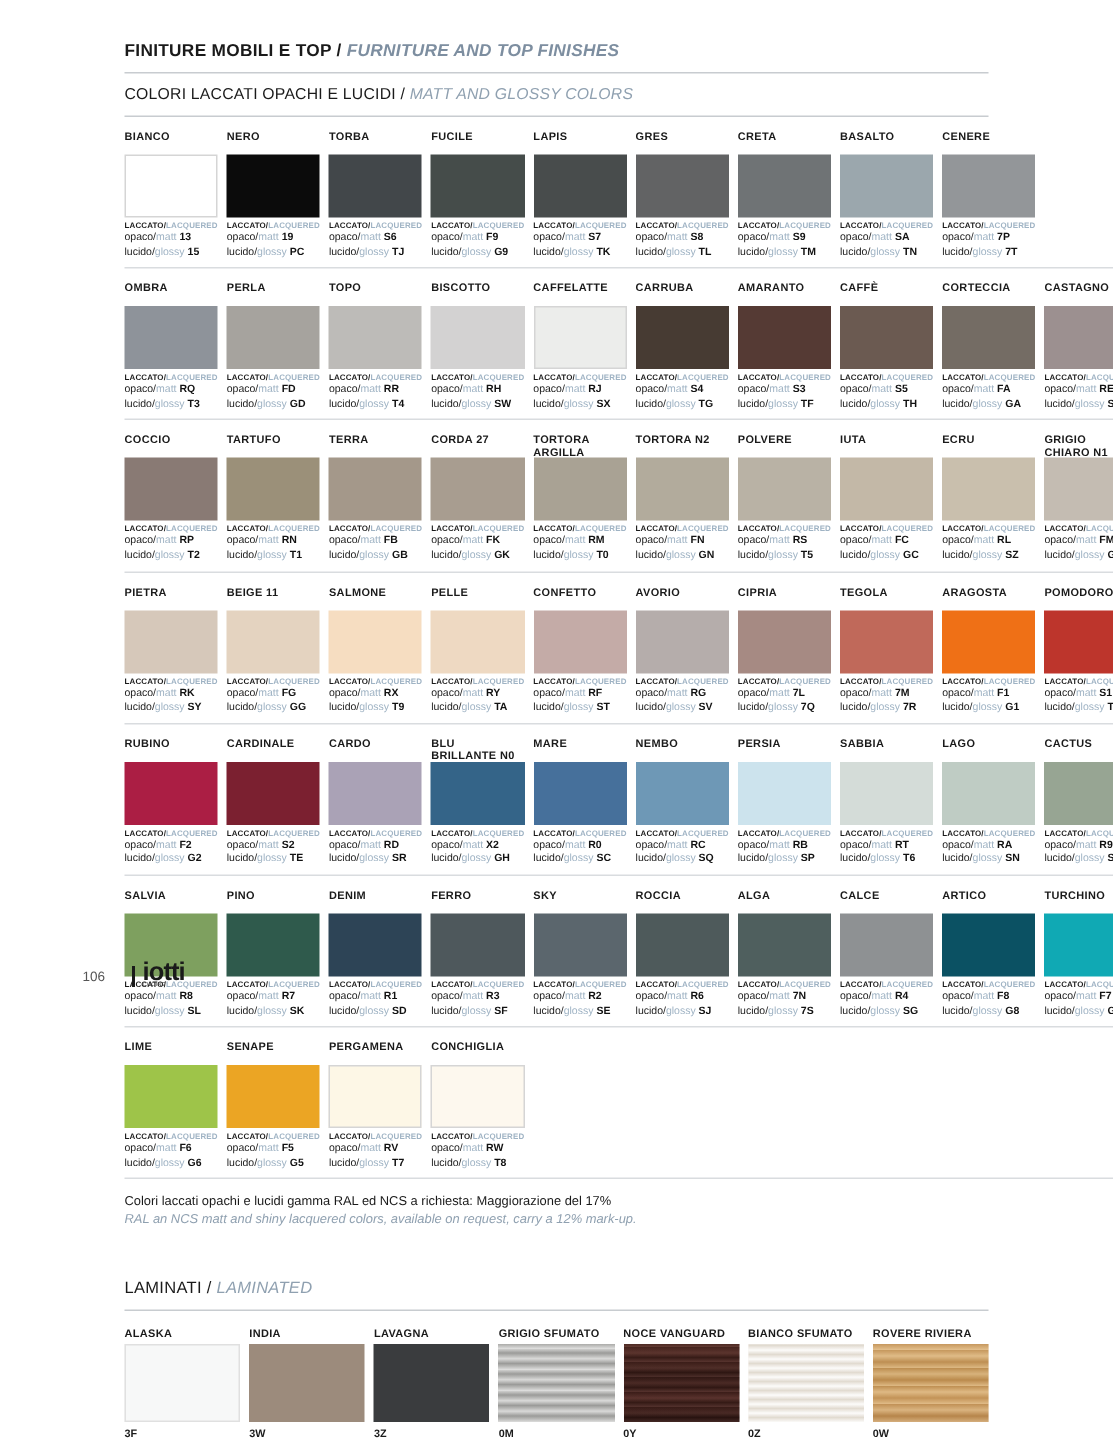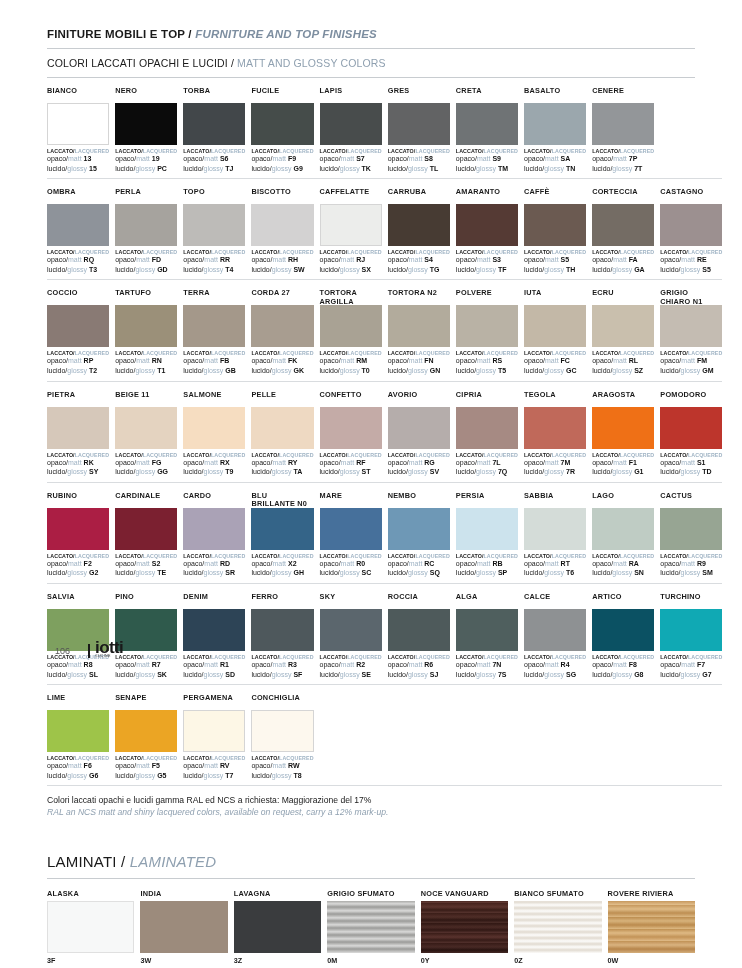--- a/index.html
+++ b/index.html
@@ -3,35 +3,35 @@
 <meta charset="utf-8">
 <style>
   * { box-sizing: border-box; margin: 0; padding: 0; }
   html, body {
     width: 742px; height: 968px;
     background: #ffffff;
     font-family: "Liberation Sans", sans-serif;
     color: #1a1a1a;
     overflow: hidden;
   }
-  .page { position: relative; width: 742px; height: 680px; padding: 0 47px; }
+  .page { position: relative; width: 742px; height: 680px; padding: 0 83px; }
 
   
   .h-main {
     padding-top: 28px; font-size: 11.5px; font-weight: bold;
     letter-spacing: .2px; white-space: nowrap;
   }
   .h-main .it { font-style: italic; color: #7d8ea0; font-weight: bold; }
   .rule { height: 1px; background: #c8ccd0; margin-top: 8px; }
   .h-sub {
     margin-top: 8px; font-size: 10.5px; letter-spacing: .15px;
     white-space: nowrap; font-weight: normal;
   }
-  .h-sub .it { color: #8fa0b0; }
-  .h-lam { font-size: 15px; letter-spacing: .2px; white-space: nowrap; }
+  .h-sub .it { font-style: italic; color: #8fa0b0; }
+  .h-lam { font-size: 11px; letter-spacing: .2px; white-space: nowrap; }
   .h-lam .it { font-style: italic; color: #8fa0b0; }
 
   
   .grid {
     display: grid; grid-template-columns: repeat(10, 1fr);
     column-gap: 6px; row-gap: 0;
   }
   .cell { padding-top: 9px; }
   .cell-name {
     font-size: 7.3px; font-weight: bold; letter-spacing: .25px;

